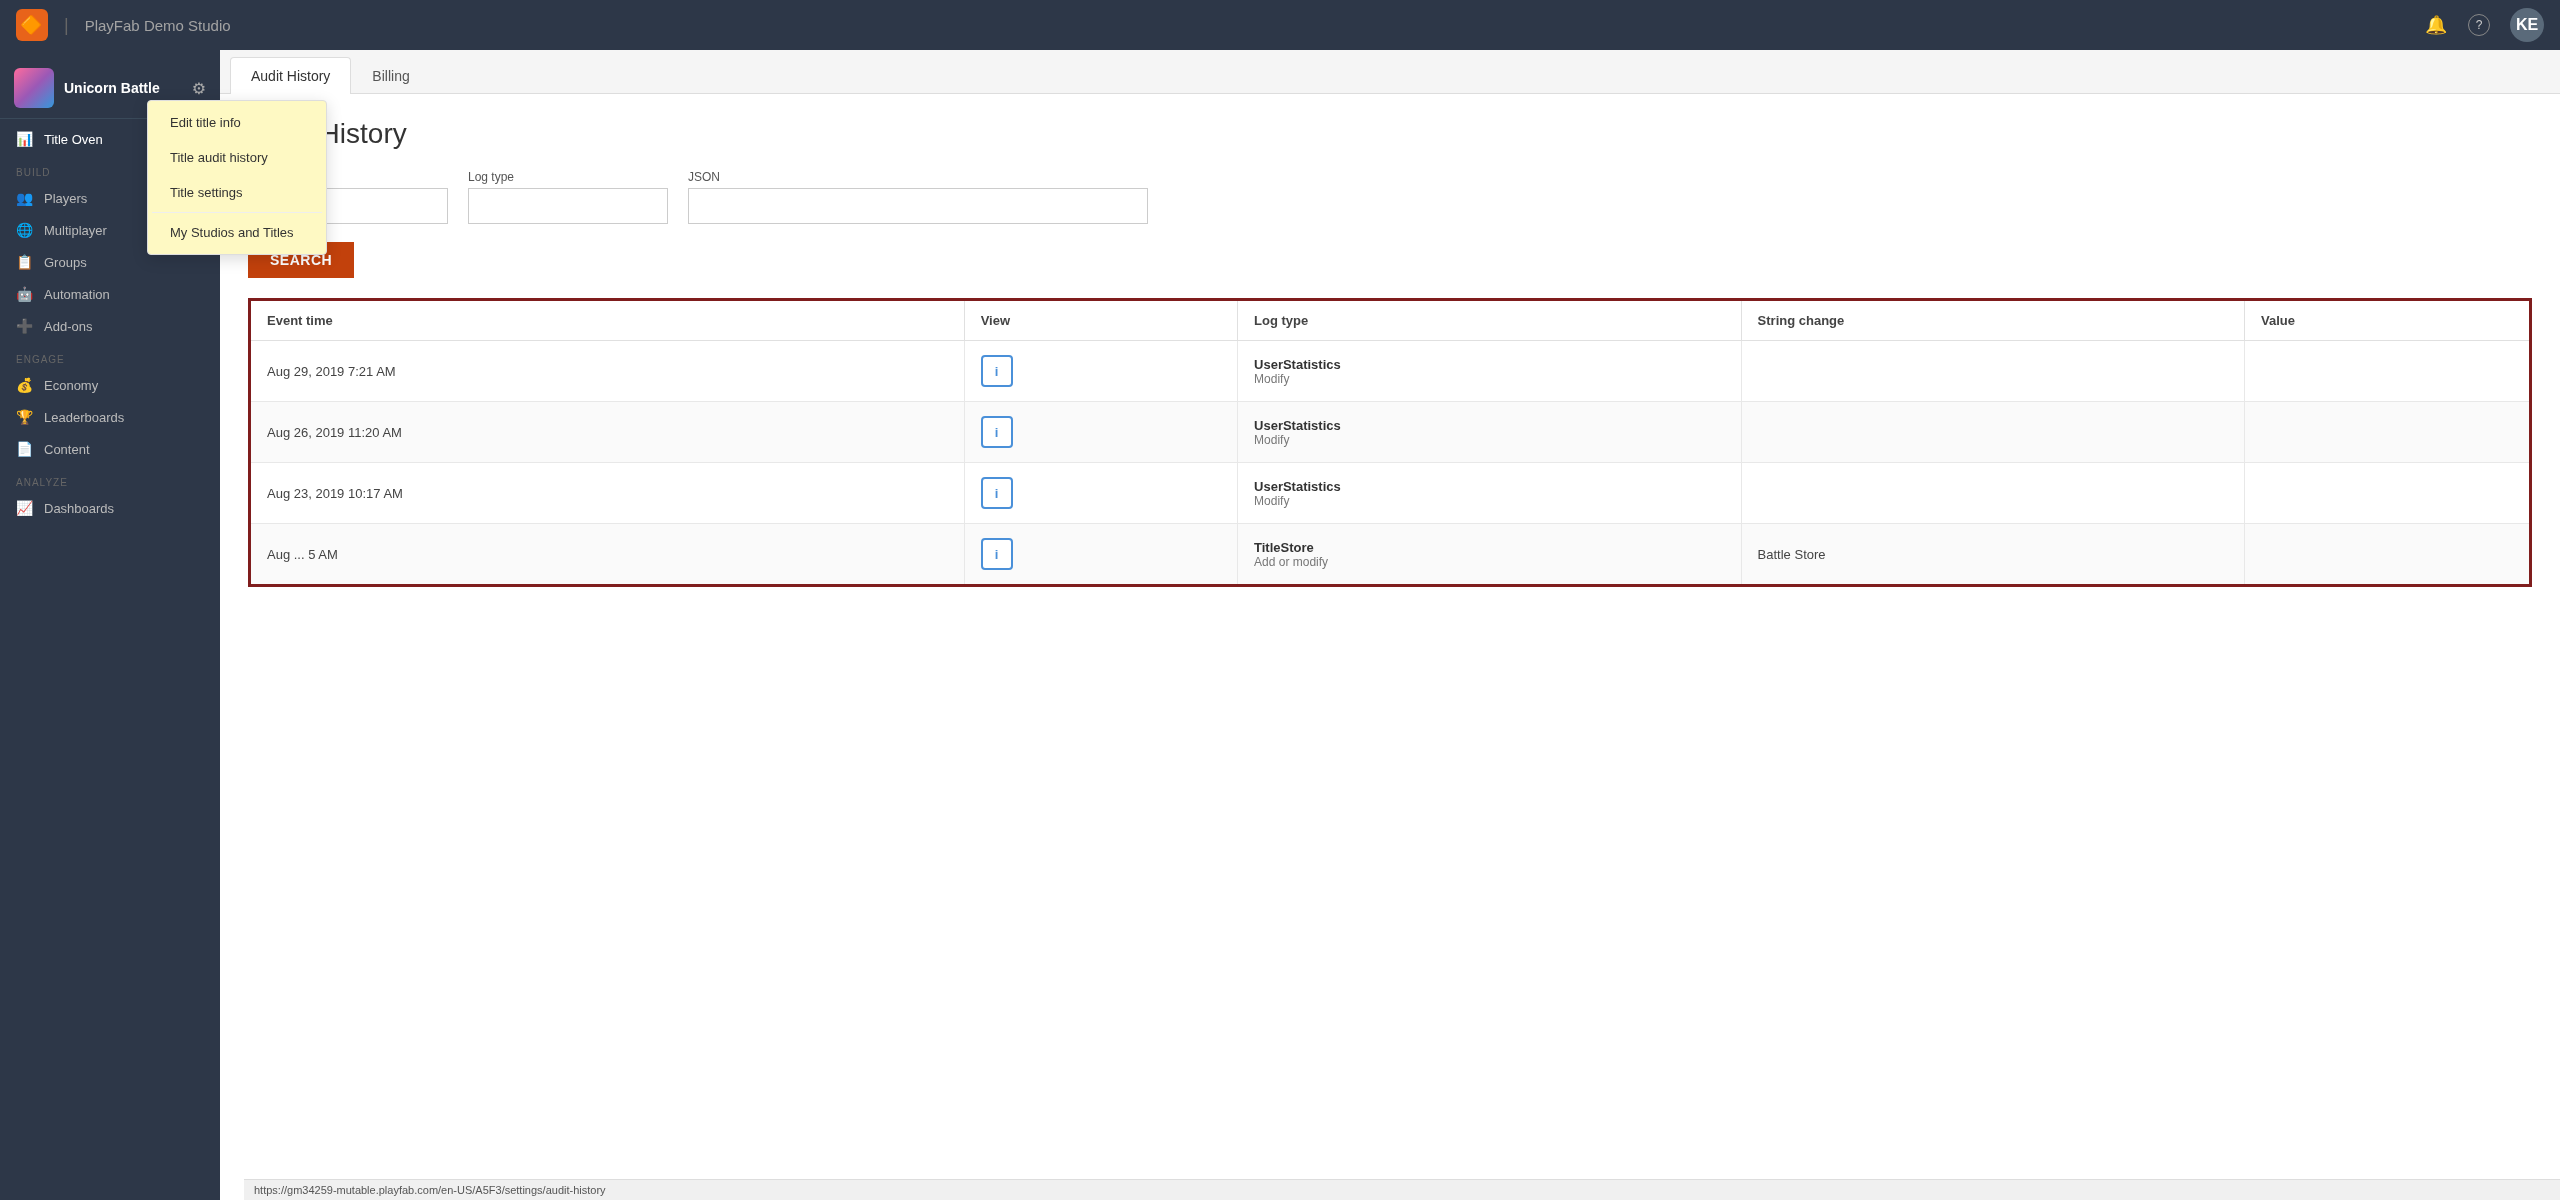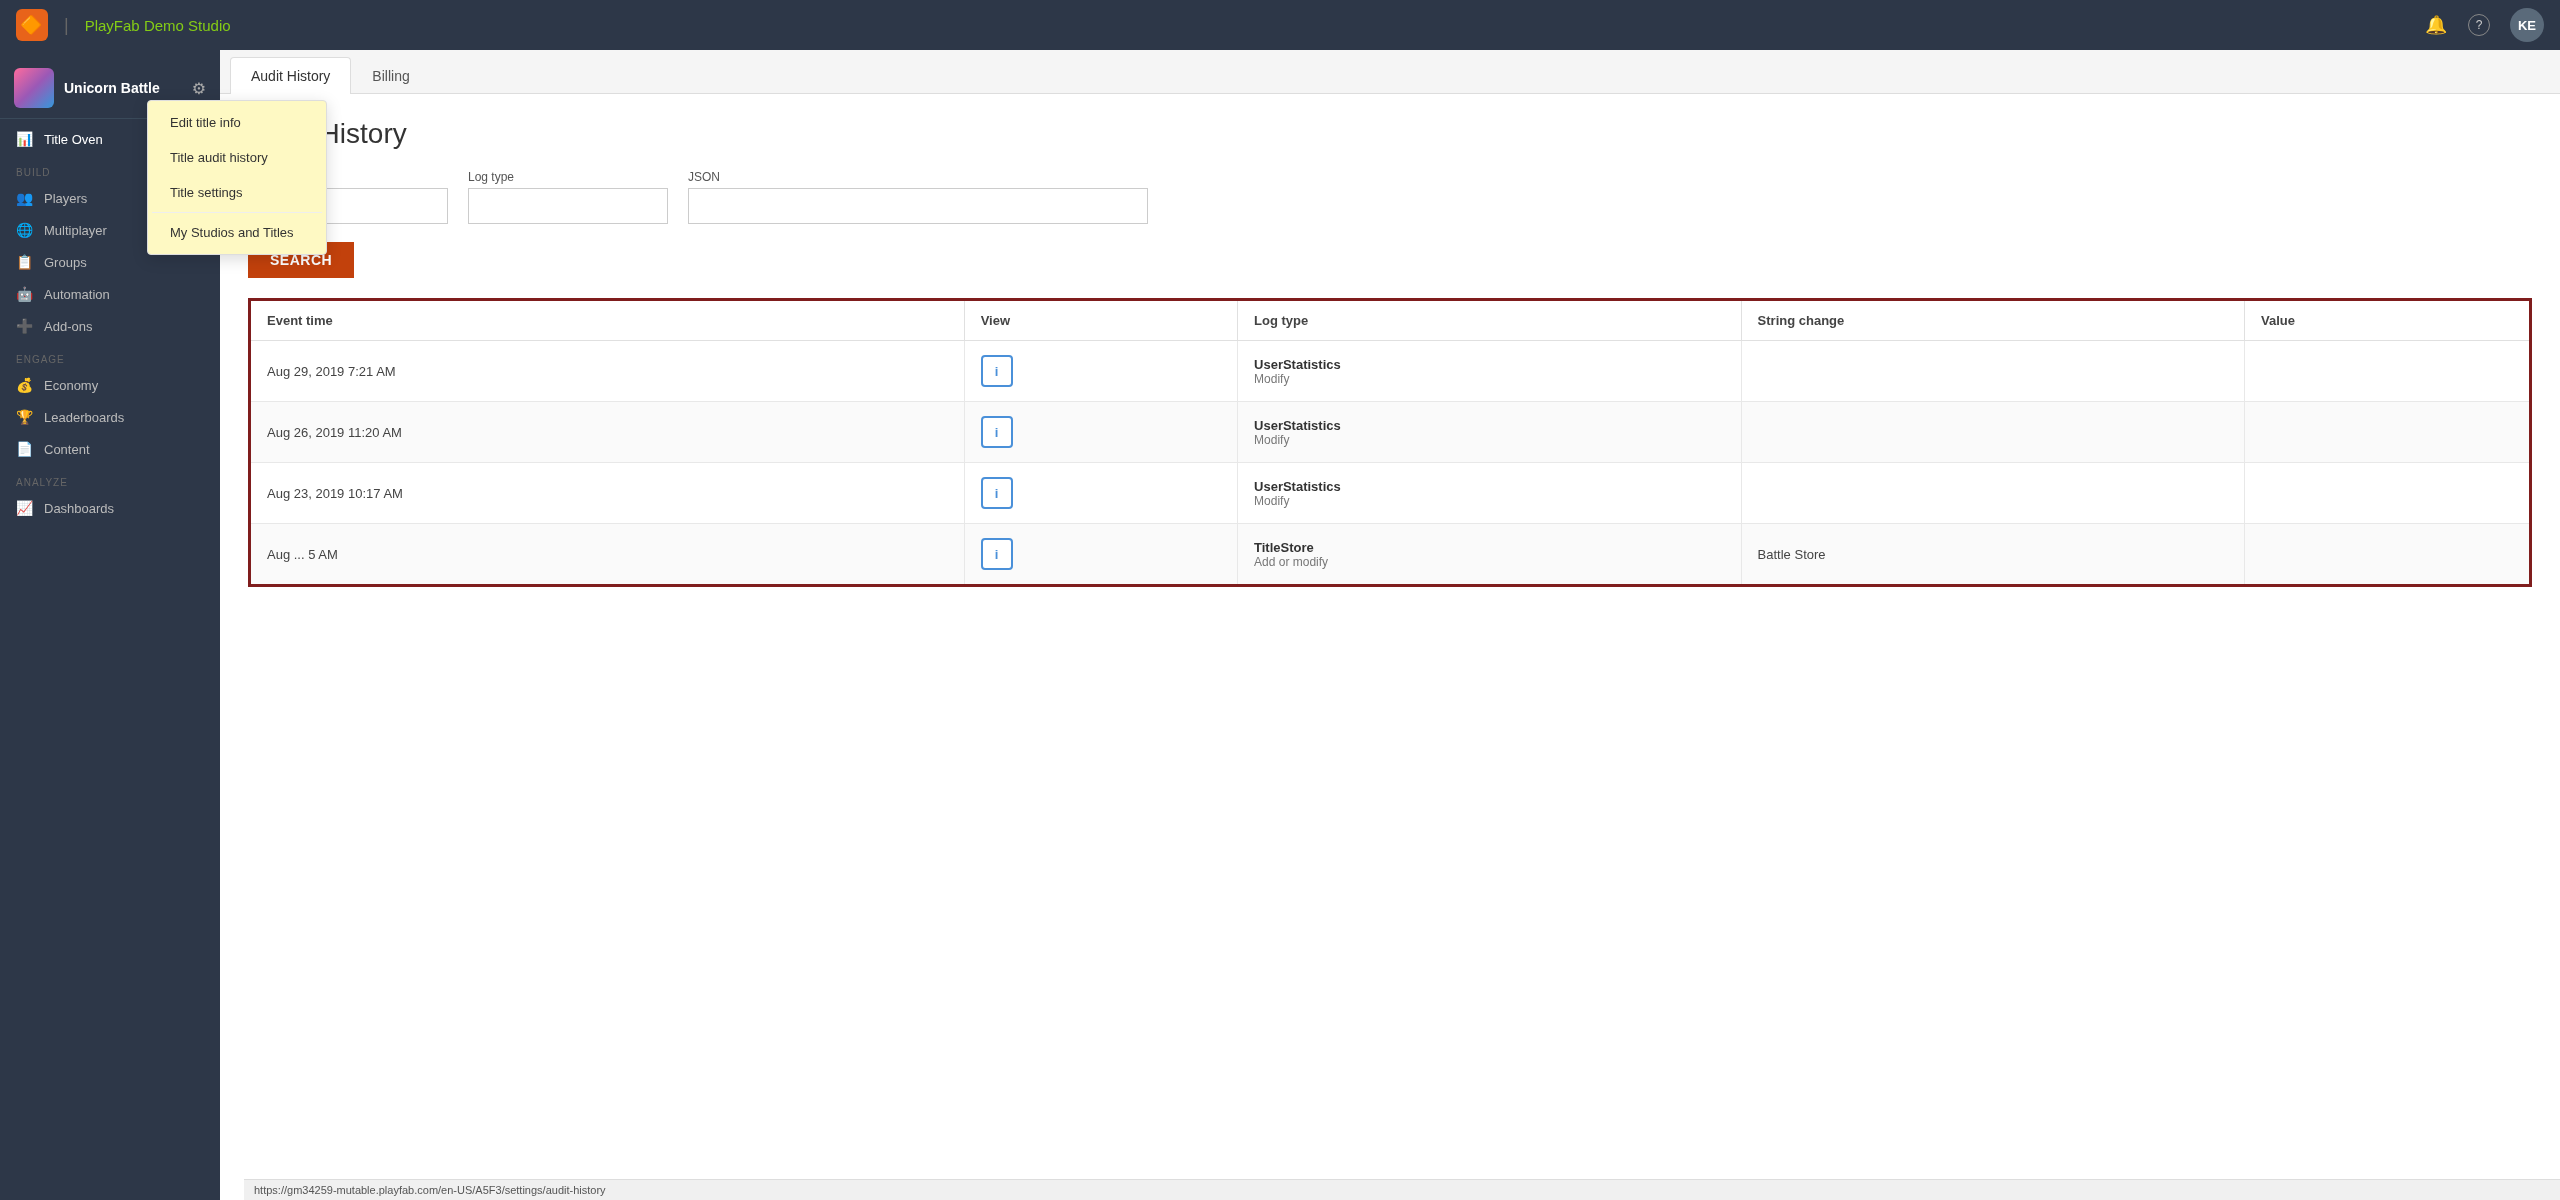--- a/index.html
+++ b/index.html
@@ -21,38 +21,38 @@
       width: 32px; height: 32px;
       background: #e8631a;
       border-radius: 6px;
       display: flex; align-items: center; justify-content: center;
       color: white; font-size: 18px; font-weight: bold;
     }
     .top-nav-divider {
       color: #666; font-size: 18px; margin: 0 4px;
     }
     .top-nav-title {
-      color: #84cc16;
+      color: #a3a3a3;
       font-size: 15px;
       font-weight: 400;
       text-align: right;
     }
     .top-nav-right {
       margin-left: auto;
       display: flex; align-items: center; gap: 20px;
     }
     .top-nav-icon {
       color: #ccc; font-size: 18px; cursor: pointer;
     }
     .top-nav-avatar {
       width: 34px; height: 34px;
       background: #5a6a7a;
       border-radius: 50%;
       display: flex; align-items: center; justify-content: center;
-      color: white; font-size: 13px; font-weight: 600;
+      color: white; font-size: 16px; font-weight: 600;
       cursor: pointer;
     }
 
     
     .layout {
       display: flex;
       margin-top: 50px;
       height: calc(100vh - 50px);
     }
 

